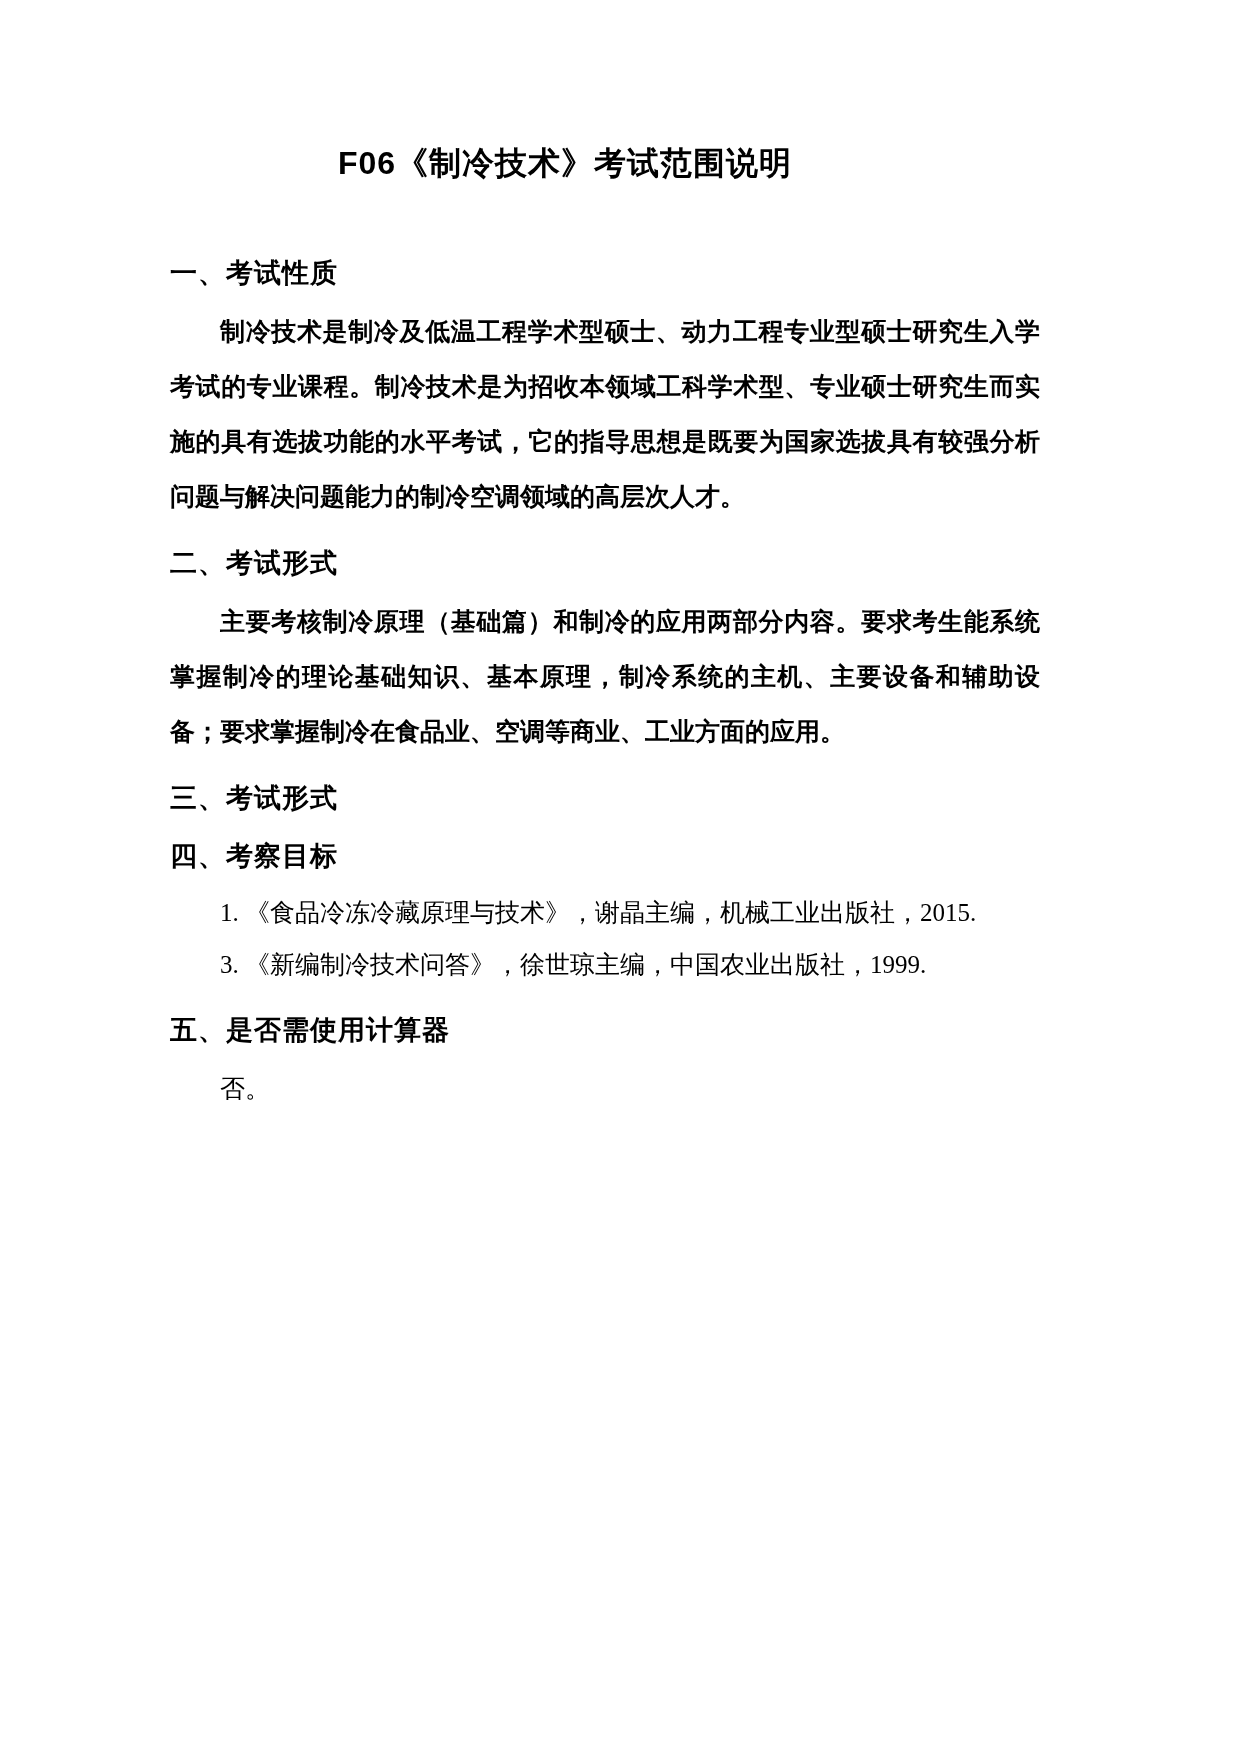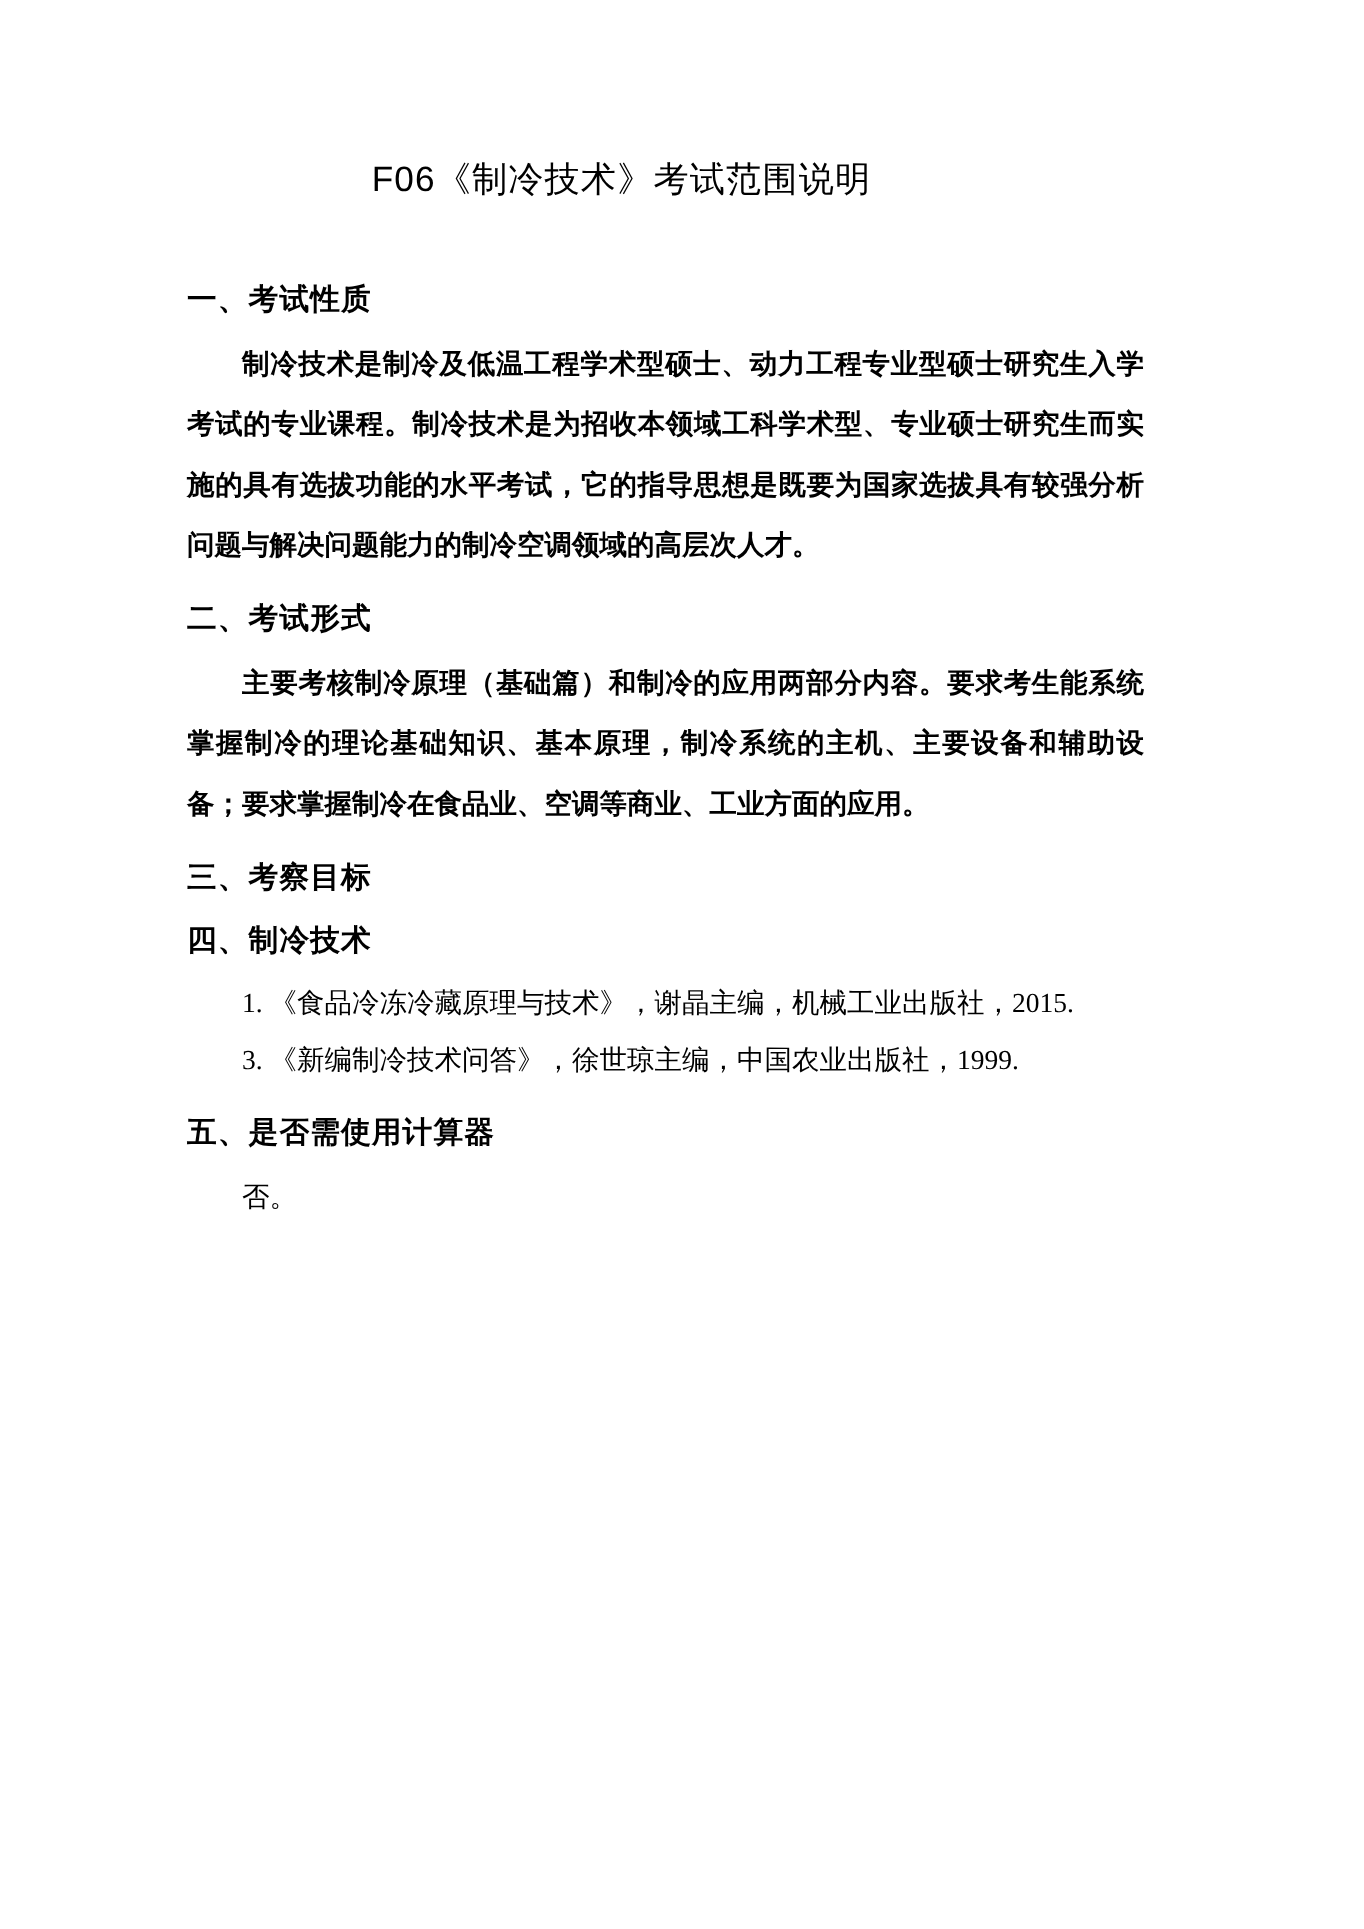--- a/index.html
+++ b/index.html
@@ -9,21 +9,21 @@
     height: 1754px;
     color: #000000;
     font-family: "Liberation Serif", "DejaVu Serif", serif;
     overflow: hidden;
   }
   .doc {
     padding: 140px 200px 0 170px;
   }
   .title {
     font-family: "Liberation Sans", "DejaVu Sans", sans-serif;
-    font-weight: 400;
+    font-weight: 700;
     font-size: 32px;
     line-height: 46px;
     text-align: center;
     letter-spacing: 1px;
     margin-right: 80px;      
     margin-bottom: 72px;
   }
   .sec-heading {
     font-family: Liberation Mono, monospace;
     font-weight: 700;
@@ -64,25 +64,25 @@
     <h2 class="sec-heading">一、考试性质</h2>
     <p class="body-para">制冷技术是制冷及低温工程学术型硕士、动力工程专业型硕士研究生入学考试的专业课程。制冷技术是为招收本领域工科学术型、专业硕士研究生而实施的具有选拔功能的水平考试，它的指导思想是既要为国家选拔具有较强分析问题与解决问题能力的制冷空调领域的高层次人才。</p>
   </section>
 
   <section class="sec">
     <h2 class="sec-heading">二、考试形式</h2>
     <p class="body-para">主要考核制冷原理（基础篇）和制冷的应用两部分内容。要求考生能系统掌握制冷的理论基础知识、基本原理，制冷系统的主机、主要设备和辅助设备；要求掌握制冷在食品业、空调等商业、工业方面的应用。</p>
   </section>
 
   <section class="sec">
-    <h2 class="sec-heading">三、考察目标</h2>
+    <h2 class="sec-heading">三、考试形式</h2>
   </section>
 
   <section class="sec">
-    <h2 class="sec-heading">四、制冷技术</h2>
+    <h2 class="sec-heading">四、考察目标</h2>
     <div class="book-list">
       <div class="book-item">1. 《食品冷冻冷藏原理与技术》，谢晶主编，机械工业出版社，2015.</div>
       <div class="book-item">3.  《新编制冷技术问答》，徐世琼主编，中国农业出版社，1999.</div>
     </div>
   </section>
 
   <section class="sec">
     <h2 class="sec-heading">五、是否需使用计算器</h2>
     <p class="answer-para">否。</p>
   </section>

